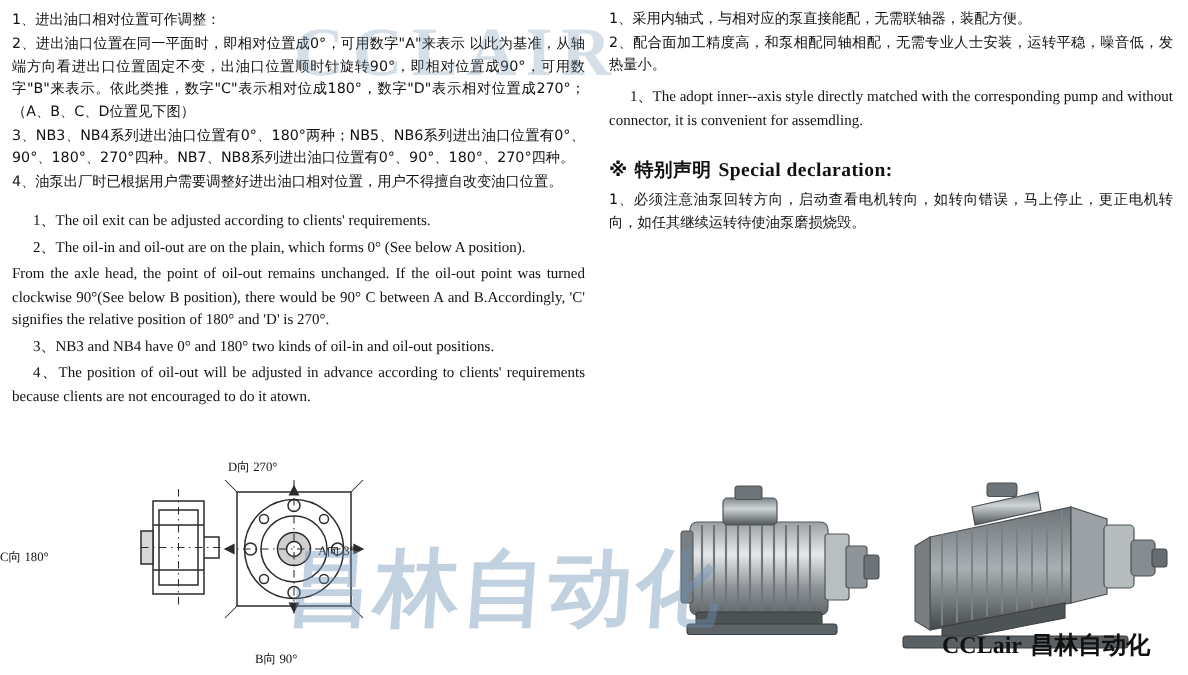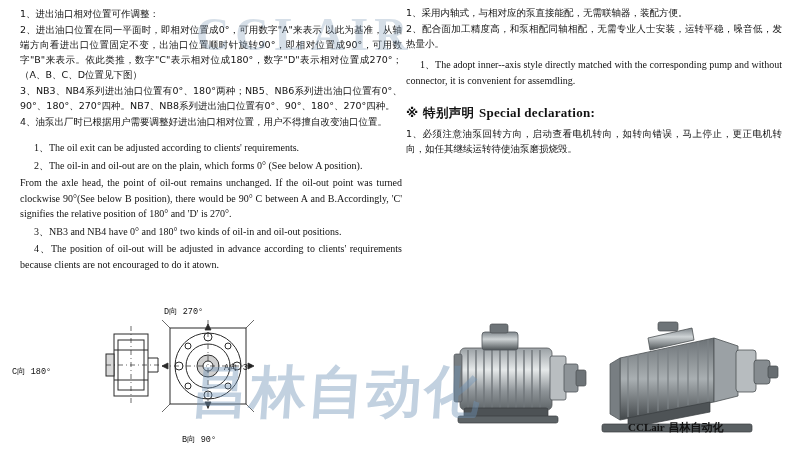--- a/index.html
+++ b/index.html
@@ -16,21 +16,21 @@
     position: relative;
   }
   .page {
     position: relative;
     width: 792px;
     height: 450px;
     overflow: hidden;
   }
   .col-left {
     position: absolute;
-    left: 12px;
+    left: 0;
     top: 0;
     width: 400px;
     height: 330px;
   }
   .col-right {
     position: absolute;
     left: 400px;
     top: 0;
     width: 392px;
     height: 450px;
@@ -110,21 +110,21 @@
   
   .drawing {
     position: absolute;
     left: 92px;
     top: 306px;
     width: 210px;
     height: 140px;
   }
   .lbl {
     position: absolute;
-    font-family: Liberation Mono, monospace;
+    font-family: Liberation Serif, serif;
     font-size: 8.5px;
     color: #111;
     white-space: nowrap;
     text-align: right;
   }
   .lbl-d { left: 60px; top: 0px; }
   .lbl-c { left: -92px; top: 60px; }
   .lbl-a { left: 120px; top: 56px; }
   .lbl-b { left: 58px; top: 128px; margin-left: 20px; }
 
@@ -134,21 +134,21 @@
     left: 452px;
     top: 320px;
     width: 330px;
     height: 122px;
   }
   .caption {
     position: absolute;
     left: 628px;
     top: 420px;
     font-family: "DejaVu Sans", sans-serif;
-    font-size: 11px;
+    font-size: 16px;
     font-weight: bold;
     color: #111;
   }
   .caption .en {
     font-family: "Liberation Serif", serif;
   }
   svg { display: block; }
 </style>
 </head>
 <body>

